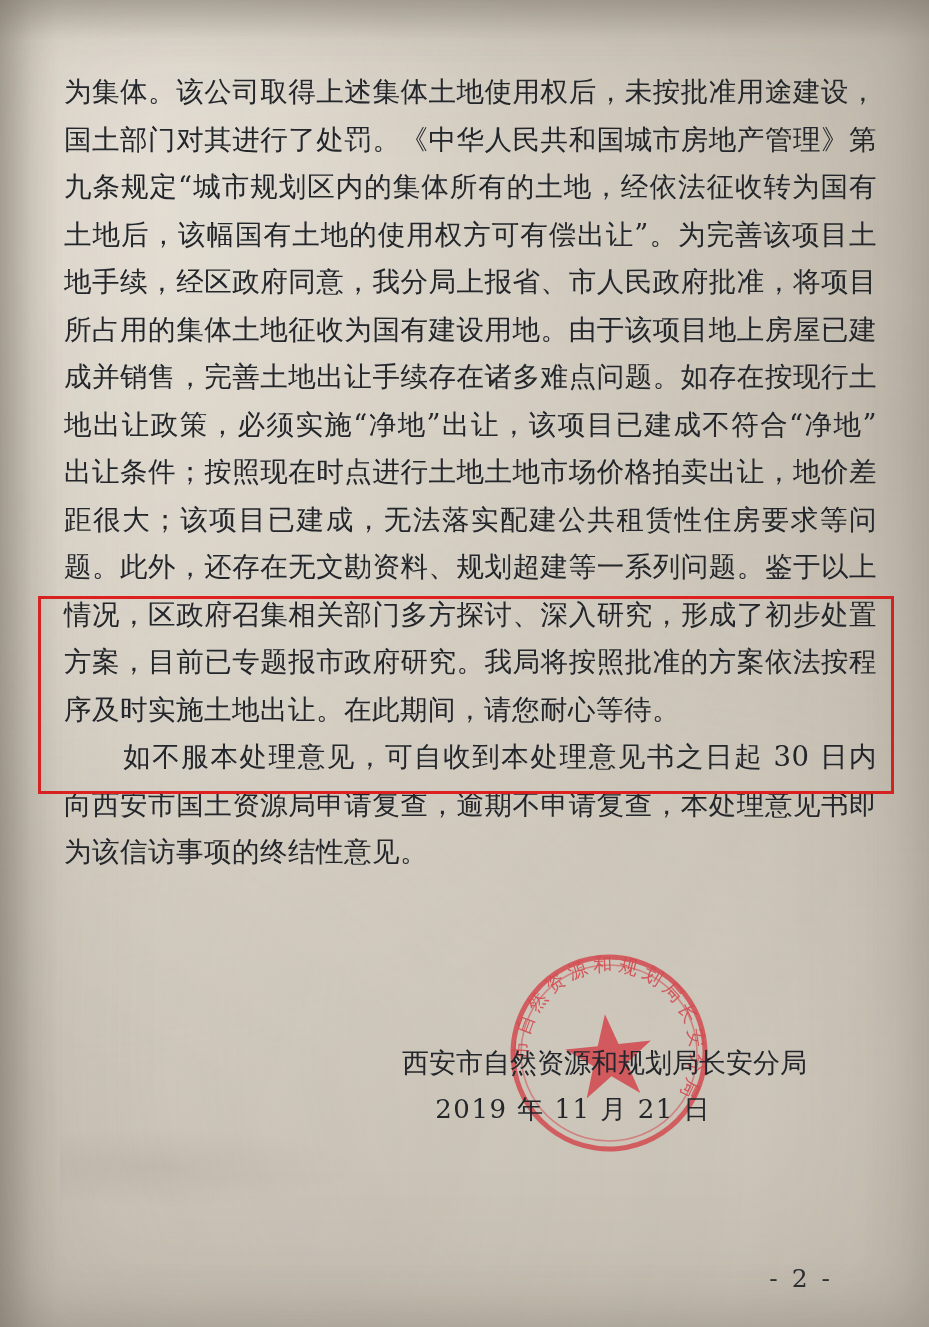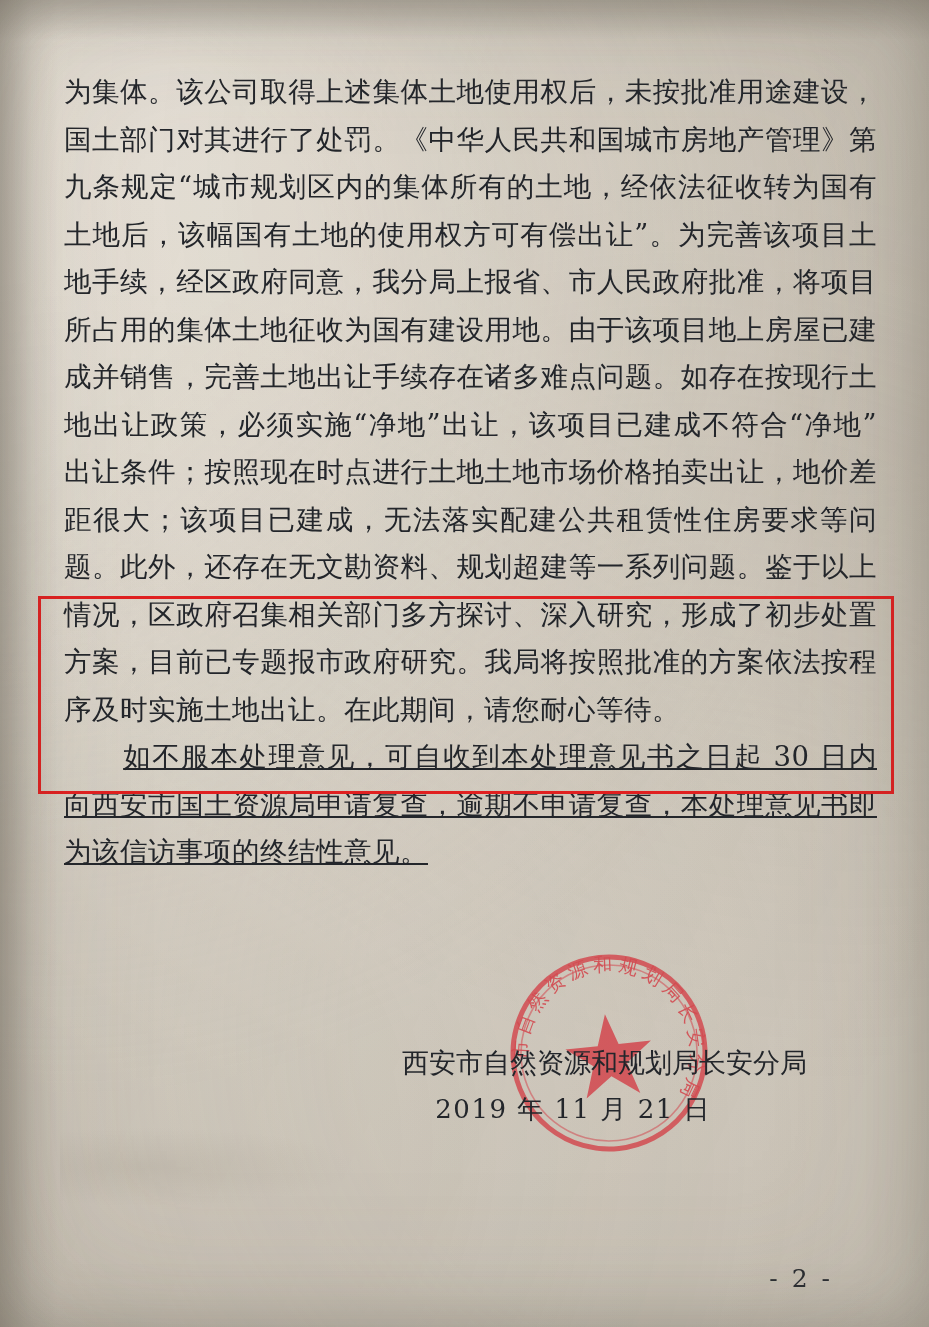--- a/index.html
+++ b/index.html
@@ -76,21 +76,21 @@
   .para {
     margin: 0;
   }
   .para.indent {
     text-indent: 2.15em;
   }
   .para + .para {
     margin-top: 0;
   }
   .blk-1 { margin-bottom: 0; }
-  .blk-2 { margin-top: 8px; text-decoration: underline; }
+  .blk-2 { margin-top: 8px; }
 
   
   .redbox {
     position: absolute;
     left: 38px;
     top: 596px;
     width: 856px;
     height: 198px;
     border: 3.5px solid #e02020;
     box-sizing: border-box;

